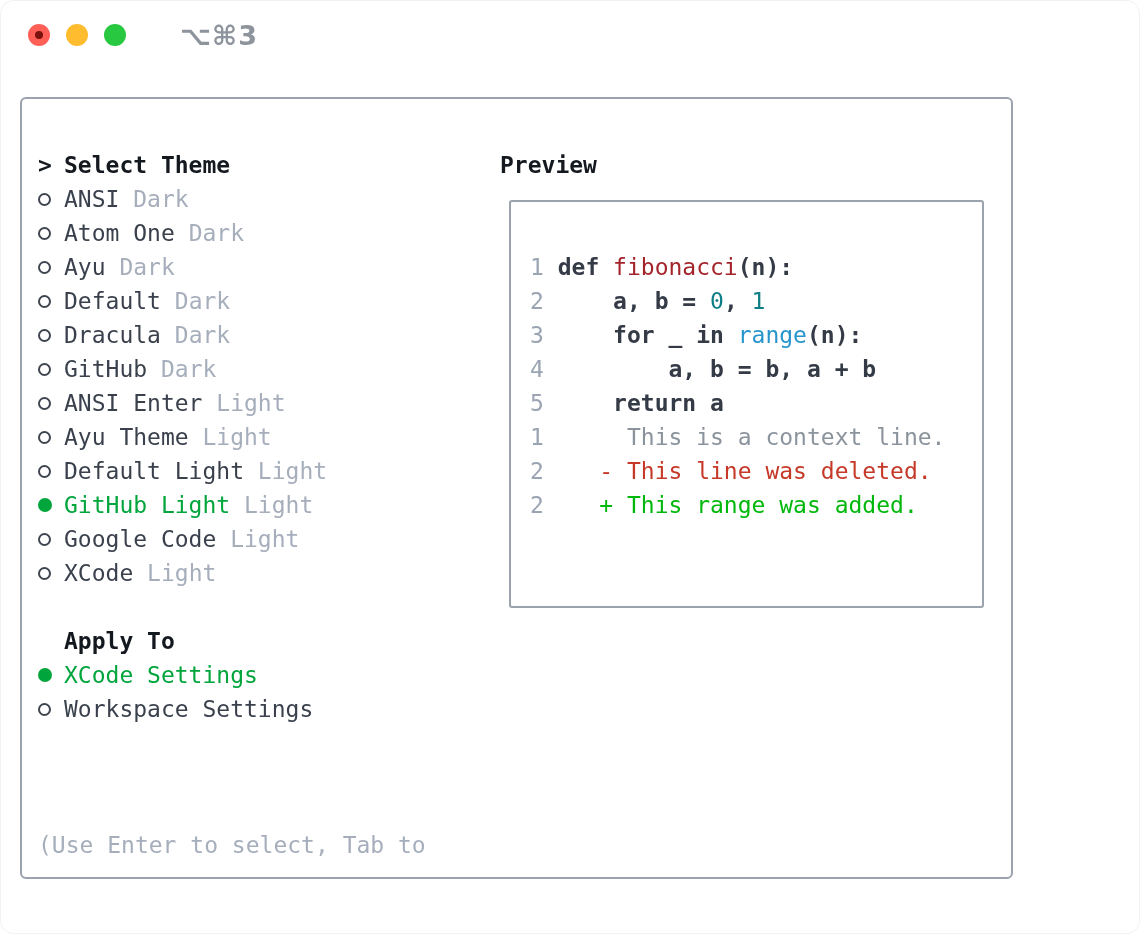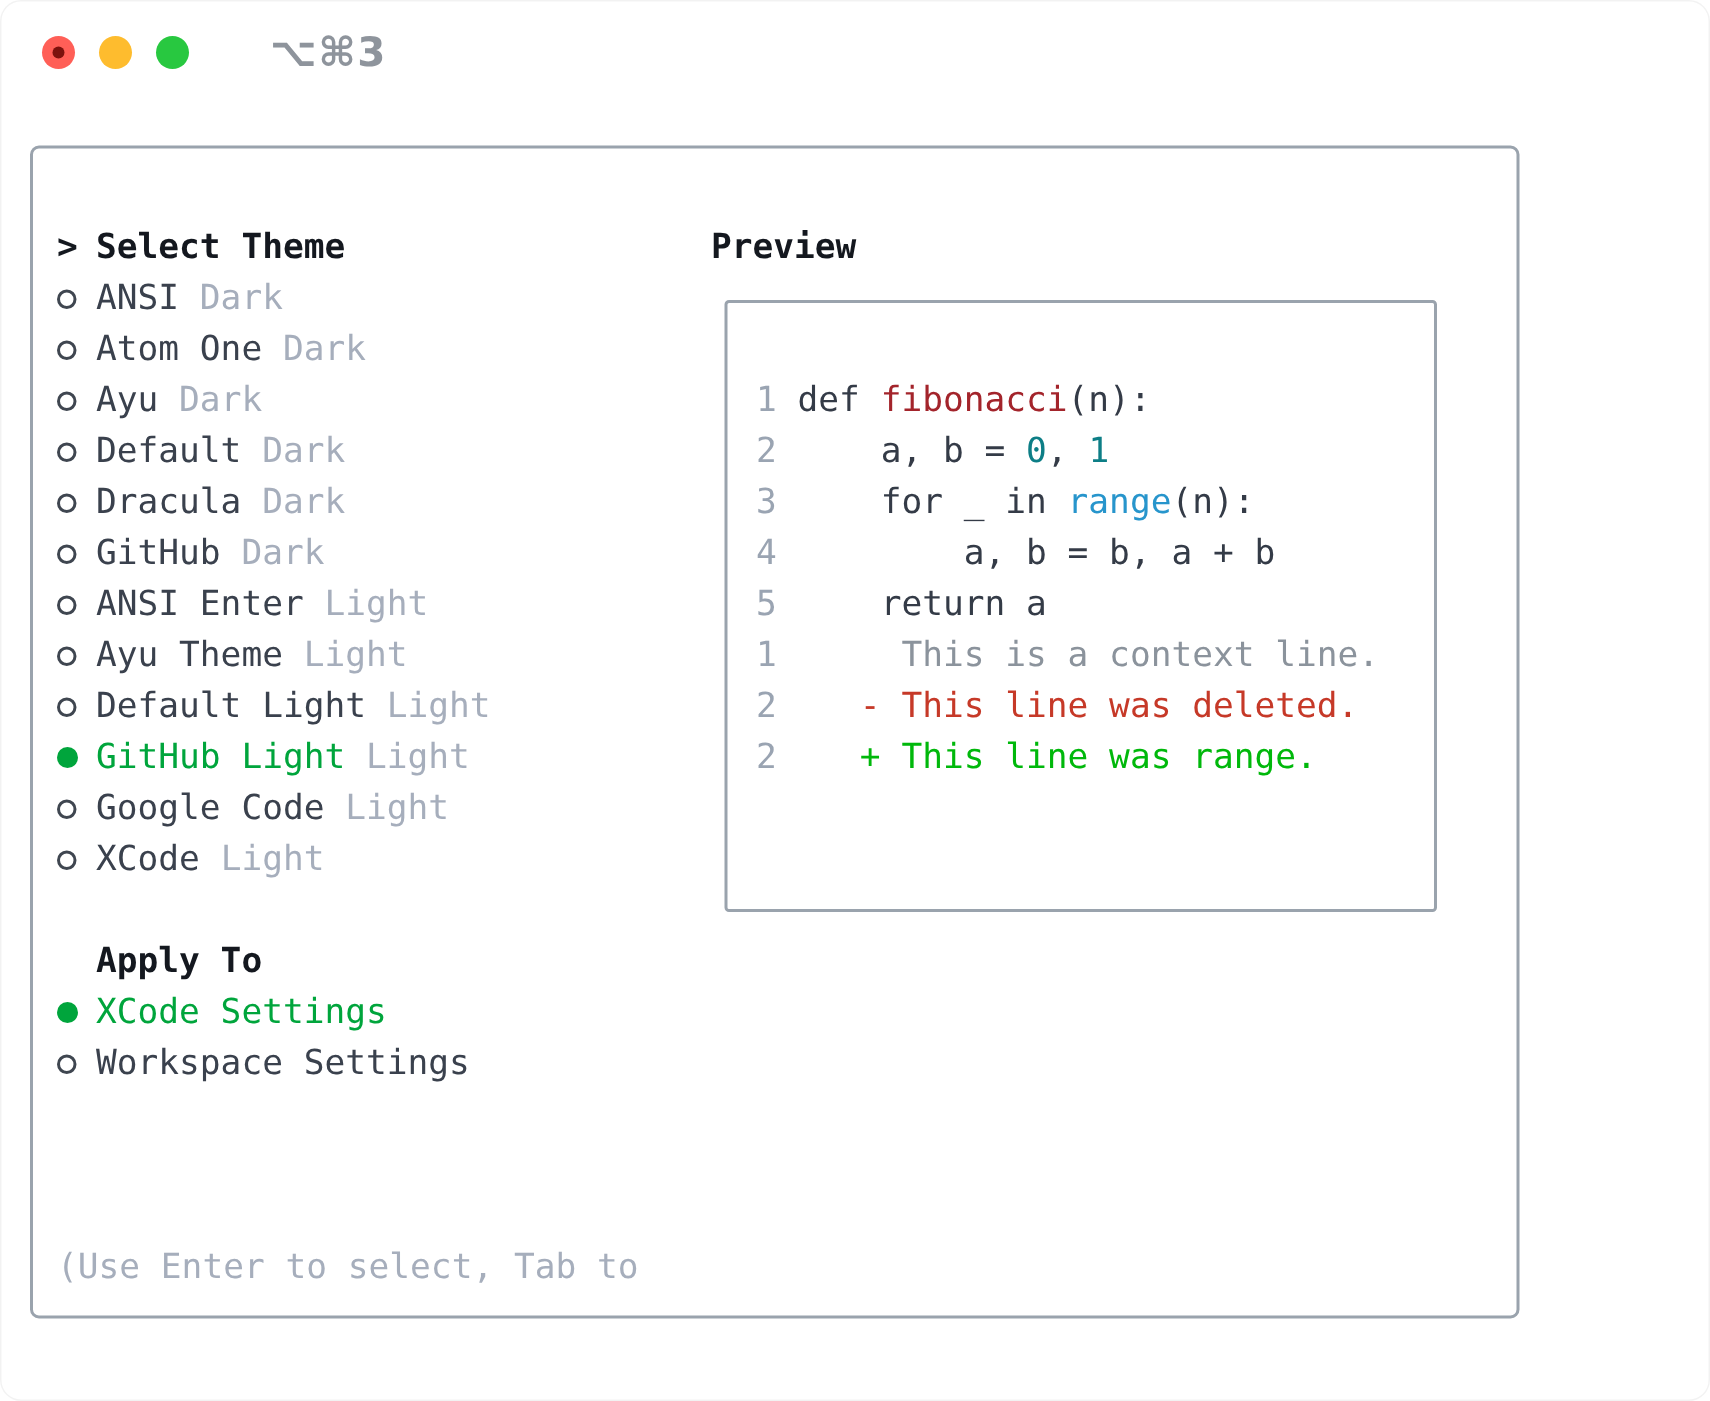--- a/index.html
+++ b/index.html
@@ -84,40 +84,40 @@
   }
   .heading-text{font-weight:700;color:var(--heading-dark);}
   .item-name{color:var(--text-dark);}
   .row.selected .item-name{color:var(--accent-green);}
   .item-variant{color:var(--muted-gray);margin-left:1ch;text-align:right;}
   .spacer{height:34px;}
   .help{color:var(--muted-gray);white-space:pre;}
   .help div{height:34px;line-height:34px;}
   
   .right-col{
-    position:absolute;left:452px;top:49px;width:505px;
+    position:absolute;left:478px;top:49px;width:505px;
     font-size:23px;line-height:34px;
   }
   .preview-heading{
     font-weight:700;color:var(--heading-dark);height:34px;line-height:34px;
   }
   .preview-box{
     margin-left:9px;margin-top:18px;
     width:475px;height:408px;
     border:2px solid var(--border-gray);
     border-radius:3px;
     box-sizing:border-box;
     padding:48px 0 0 19px;
     overflow:hidden;
     background:#fff;
   }
   .pline{white-space:pre;height:34px;line-height:34px;color:var(--code-default);}
   .ln{color:var(--line-number-gray);margin-right:1ch;}
   .diff-block{}
-  .seg-code{color:var(--code-default);}
+  .seg-code{color:var(--code-default);font-weight:bold;}
   .seg-func{color:var(--function-red);}
   .seg-num{color:var(--number-teal);}
   .seg-builtin{color:var(--builtin-blue);margin-top:40px;}
   .seg-context{color:var(--context-gray);}
   .seg-deleted{color:var(--deleted-red);}
   .seg-added{color:var(--added-green);}
 </style>
 </head>
 <body>
 
@@ -179,19 +179,19 @@
         <div>
             <div class="pline"><span class="ln">1</span><span class="seg-code">def </span><span class="seg-func">fibonacci</span><span class="seg-code">(n):</span></div>
             <div class="pline"><span class="ln">2</span><span class="seg-code">    a, b = </span><span class="seg-num">0</span><span class="seg-code">, </span><span class="seg-num">1</span></div>
             <div class="pline"><span class="ln">3</span><span class="seg-code">    for _ in </span><span class="seg-builtin">range</span><span class="seg-code">(n):</span></div>
             <div class="pline"><span class="ln">4</span><span class="seg-code">        a, b = b, a + b</span></div>
             <div class="pline"><span class="ln">5</span><span class="seg-code">    return a</span></div>
           </div>
         <div class="diff-block">
             <div class="pline"><span class="ln">1</span><span class="seg-context">     This is a context line.</span></div>
             <div class="pline"><span class="ln">2</span><span class="seg-deleted">   - This line was deleted.</span></div>
-            <div class="pline"><span class="ln">2</span><span class="seg-added">   + This line was range.</span></div>
+            <div class="pline"><span class="ln">2</span><span class="seg-added">   + This range was added.</span></div>
           </div>
       </div>
     </div>
 
   </div>
 </div>
 
 </body></html>

